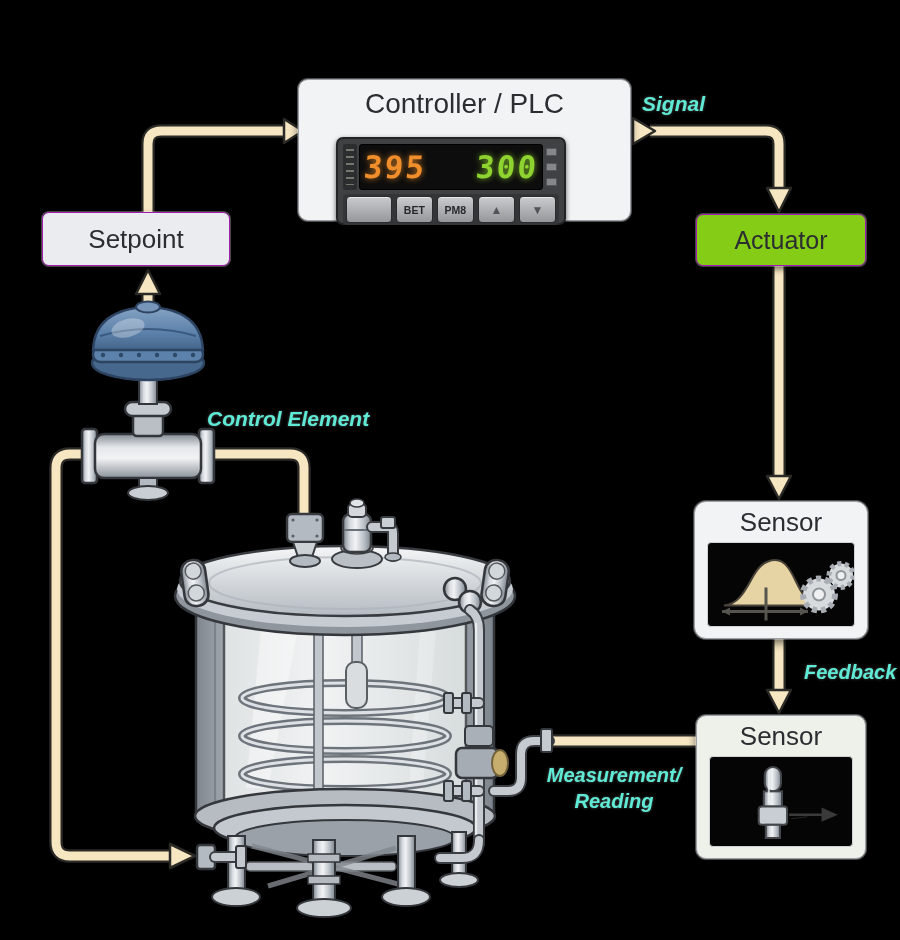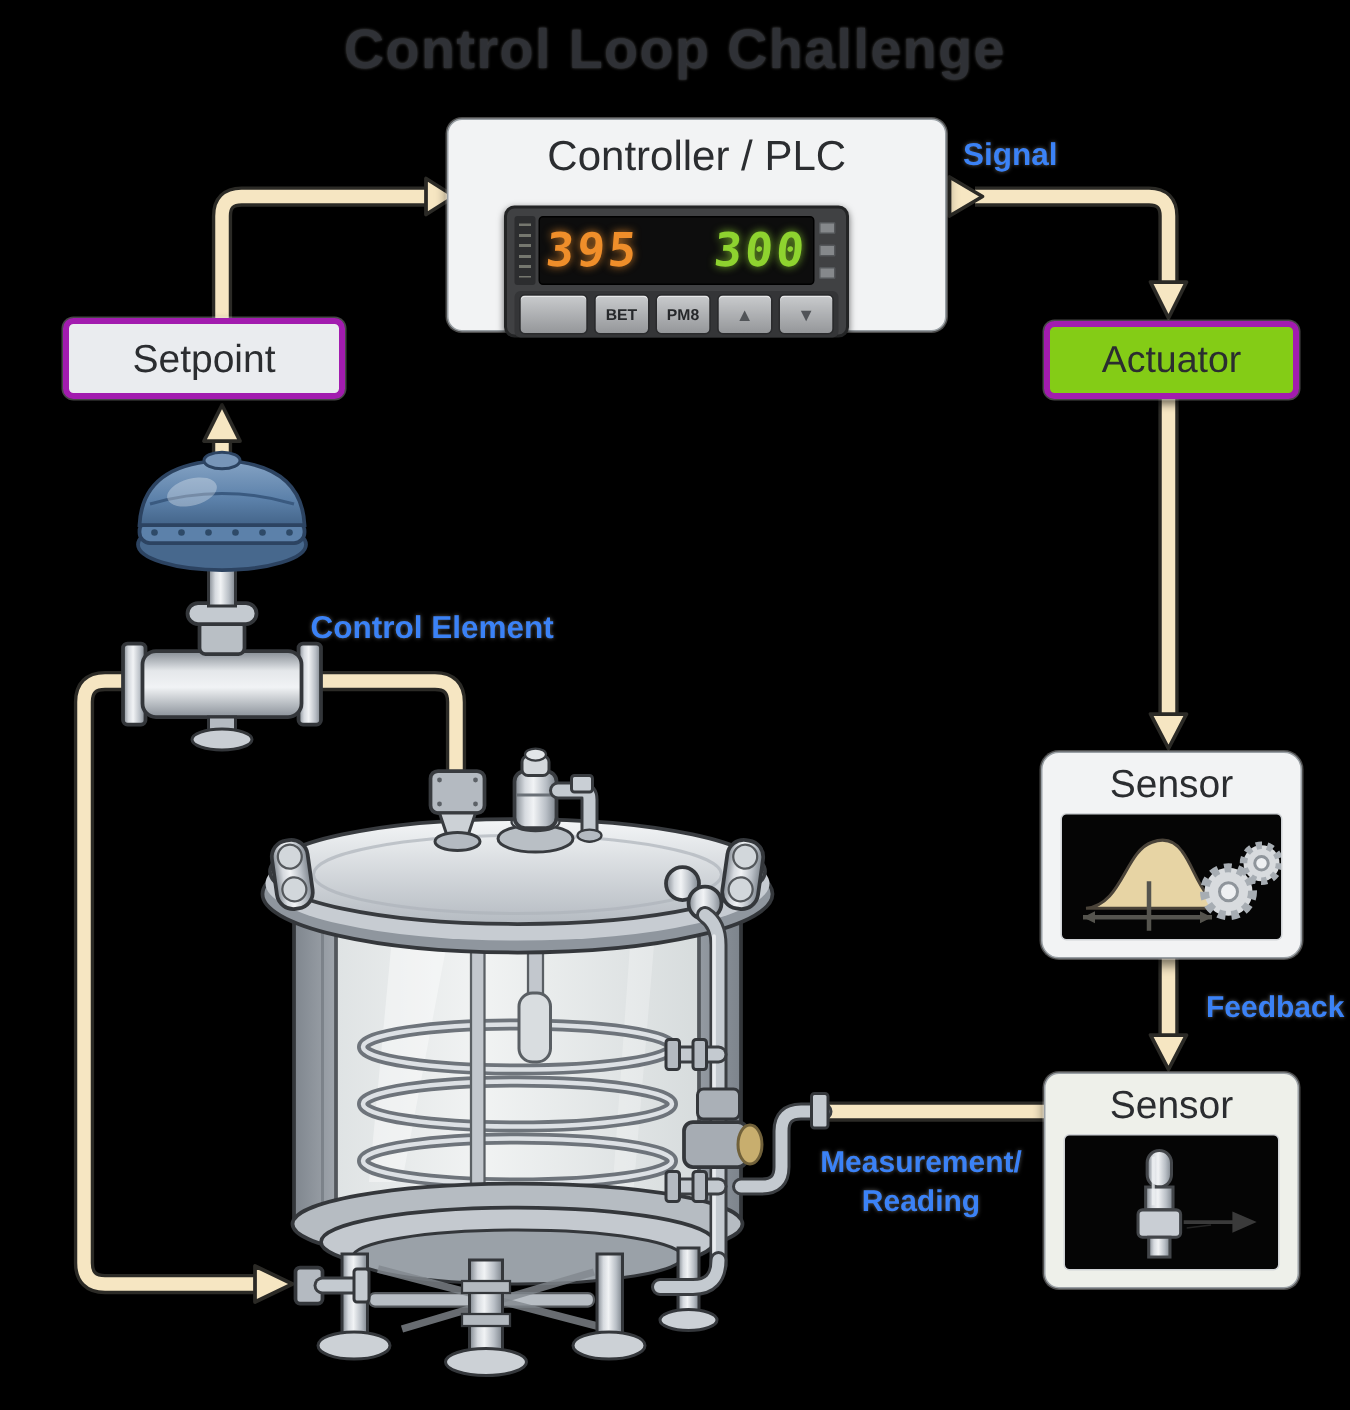--- a/index.html
+++ b/index.html
@@ -13,24 +13,24 @@
   
   .pipe-under{fill:none;stroke:var(--pipe_outline);stroke-width:13.5;stroke-linejoin:round;}
   .pipe-over{fill:none;stroke:var(--pipe);stroke-width:9;stroke-linejoin:round;}
   .arrowhead{fill:var(--pipe);stroke:var(--pipe_outline);stroke-width:2.5;stroke-linejoin:round;}
   .mp-under{fill:none;stroke:#3b3e42;stroke-width:12;stroke-linejoin:round;stroke-linecap:round;}
   .mp-over{fill:none;stroke:#c4cad0;stroke-width:8;stroke-linejoin:round;stroke-linecap:round;}
   .mp-hi{fill:none;stroke:#eef1f3;stroke-width:2.5;stroke-linecap:round;opacity:.85;}
   
   .title{position:absolute;left:0;right:0;top:12px;text-align:center;font-size:37px;font-weight:bold;
          letter-spacing:1px;color:#2f3136;text-shadow:0 0 2px rgba(255,255,255,.3);}
-  .anno{position:absolute;font-weight:bold;color:#3b82f6;text-shadow:0 0 3px rgba(255,255,255,.35);}
+  .anno{position:absolute;font-weight:bold;color:#5eead4;text-shadow:0 0 3px rgba(255,255,255,.35);font-style:italic;}
   
   .nodebox{position:absolute;display:flex;align-items:center;justify-content:center;
-           background:#eef0ec;border:4px solid #a21caf;border-radius:7px;
+           background:#eef0ec;border:1px solid #a21caf;border-radius:7px;
            box-shadow:0 0 0 1px rgba(255,255,255,.28),0 3px 6px rgba(0,0,0,.55);
            color:#2b2d30;box-sizing:border-box;}
   .panelbox{position:absolute;background:#f2f3f4;border:1px solid #9aa0a5;border-radius:10px;
             box-shadow:0 0 0 1px rgba(255,255,255,.3),0 4px 8px rgba(0,0,0,.55);
             box-sizing:border-box;display:flex;flex-direction:column;align-items:center;color:#2b2d30;}
   .panelbox .ptitle{font-size:26px;margin-top:5px;color:#2b2d30;}
   .innerpanel{background:#050505;border:1.5px solid #d0d3d6;border-radius:4px;overflow:hidden;
               align-self:stretch;margin:4px 12px 11px 12px;flex:1;position:relative;}
   .innerpanel svg{position:static;display:block;width:100%;height:100%;}
   
@@ -270,21 +270,20 @@
         <circle cx="175" cy="355" r="2.2" fill="#2e4a68"></circle>
           <circle cx="193" cy="355" r="2.2" fill="#2e4a68"></circle>
         <path d="M93 350 Q95 309 148 307 Q201 309 203 350 Z" fill="url(#blueGrad)" stroke="#2c4361" stroke-width="2.5"></path>
         <path d="M100 336 Q148 322 196 336" fill="none" stroke="#3a5a80" stroke-width="2"></path>
         <ellipse cx="128" cy="328" rx="17" ry="9" fill="rgba(255,255,255,.3)" transform="rotate(-15 128 328)"></ellipse>
         <ellipse cx="148" cy="307" rx="12" ry="5.5" fill="#7795b8" stroke="#2c4361" stroke-width="2"></ellipse>
       </g>
     </g>
   </svg>
 
-  <div class="title">Control Loop Challenge</div>
 
   <div class="anno" style="left:642px;top:92px;font-size:21px;">Signal</div>
   <div class="anno" style="left:788px;top:661px;font-size:20px;padding-left:16px;">Feedback</div>
   <div class="anno" style="left:528px;top:762px;width:172px;text-align:center;font-size:20px;line-height:1.3;">
     <div>Measurement/</div>
     <div>Reading</div>
   </div>
   <div class="anno" style="left:207px;top:407px;font-size:21px;">Control Element</div>
 
   <div class="nodebox" style="left:42px;top:212px;width:188px;height:54px;font-size:26px;background:#eaecef;">

